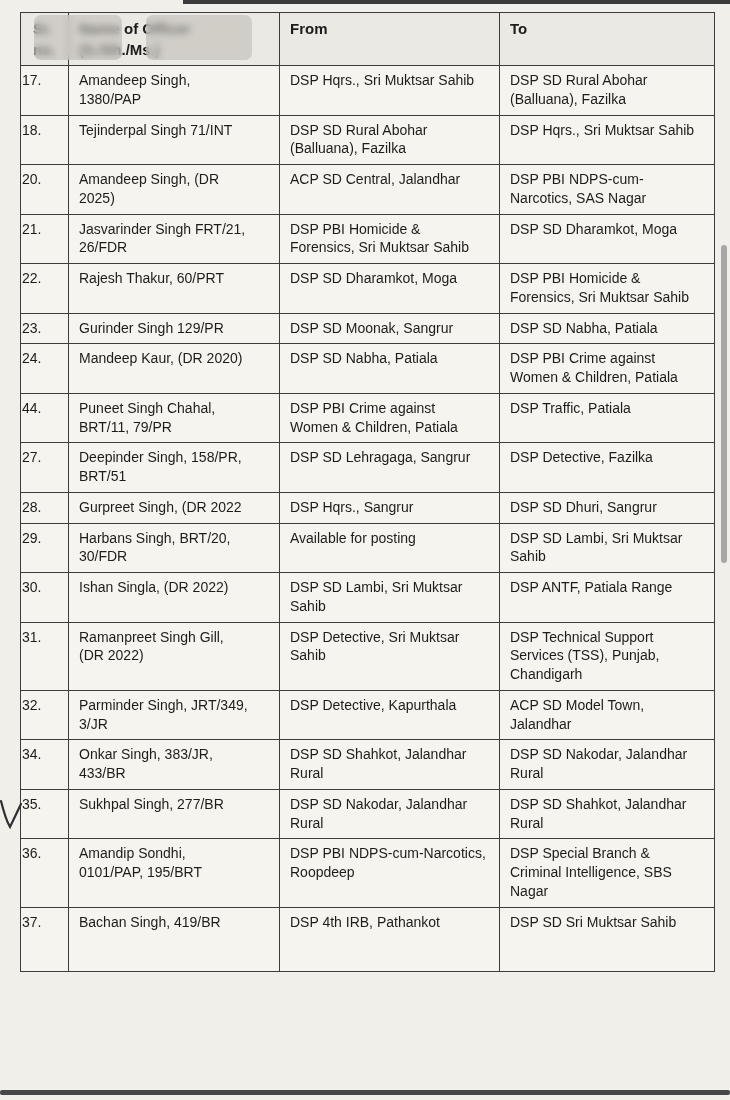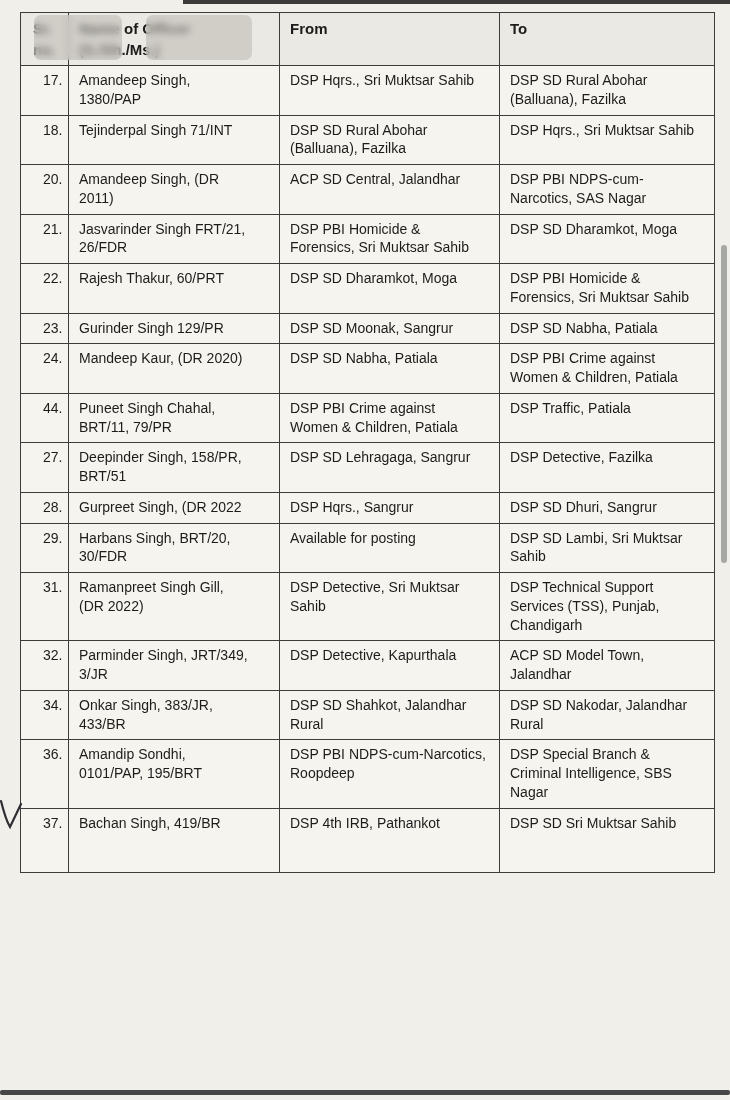--- a/index.html
+++ b/index.html
@@ -37,21 +37,21 @@
     padding:5px 4px 5px 10px;
     height:38px;
     background:#ebe9e3;
   }
   th.h-sr { padding-left:12px; }
   td {
     font-size:14px;
     line-height:1.34;
     padding:5px 4px 6px 10px;
   }
-  td.c-sr { padding-left:22px; }
+  td.c-sr { padding-left:1px; }
   tbody tr:last-child td { height:52px; }
 
   
   .redact {
     position:absolute;
     background:rgba(187,184,179,0.55);
     border-radius:7px;
     backdrop-filter:blur(3.5px);
     -webkit-backdrop-filter:blur(3.5px);
   }
@@ -119,21 +119,21 @@
       <td class="c-name">Tejinderpal Singh 71/INT</td>
       <td class="c-from">DSP SD Rural Abohar
 (Balluana), Fazilka</td>
       <td class="c-to">DSP Hqrs., Sri Muktsar Sahib</td>
     </tr>
 
 
     <tr>
       <td class="c-sr">20.</td>
       <td class="c-name">Amandeep Singh, (DR
-2011)</td>
+2025)</td>
       <td class="c-from">ACP SD Central, Jalandhar</td>
       <td class="c-to">DSP PBI NDPS-cum-
 Narcotics, SAS Nagar</td>
     </tr>
 
     <tr>
       <td class="c-sr">21.</td>
       <td class="c-name">Jasvarinder Singh FRT/21,
 26/FDR</td>
       <td class="c-from">DSP PBI Homicide &amp;
@@ -191,20 +191,27 @@
 
     <tr>
       <td class="c-sr">29.</td>
       <td class="c-name">Harbans Singh, BRT/20,
 30/FDR</td>
       <td class="c-from">Available for posting</td>
       <td class="c-to">DSP SD Lambi, Sri Muktsar
 Sahib</td>
     </tr>
 
+    <tr>
+      <td class="c-sr">30.</td>
+      <td class="c-name">Ishan Singla, (DR 2022)</td>
+      <td class="c-from">DSP SD Lambi, Sri Muktsar
+Sahib</td>
+      <td class="c-to">DSP ANTF, Patiala Range</td>
+    </tr>
 
     <tr>
       <td class="c-sr">31.</td>
       <td class="c-name">Ramanpreet Singh Gill,
 (DR 2022)</td>
       <td class="c-from">DSP Detective, Sri Muktsar
 Sahib</td>
       <td class="c-to">DSP Technical Support
 Services (TSS), Punjab,
 Chandigarh</td>
@@ -223,20 +230,28 @@
     <tr>
       <td class="c-sr">34.</td>
       <td class="c-name">Onkar Singh, 383/JR,
 433/BR</td>
       <td class="c-from">DSP SD Shahkot, Jalandhar
 Rural</td>
       <td class="c-to">DSP SD Nakodar, Jalandhar
 Rural</td>
     </tr>
 
+    <tr>
+      <td class="c-sr">35.</td>
+      <td class="c-name">Sukhpal Singh, 277/BR</td>
+      <td class="c-from">DSP SD Nakodar, Jalandhar
+Rural</td>
+      <td class="c-to">DSP SD Shahkot, Jalandhar
+Rural</td>
+    </tr>
 
     <tr>
       <td class="c-sr">36.</td>
       <td class="c-name">Amandip Sondhi,
 0101/PAP, 195/BRT</td>
       <td class="c-from">DSP PBI NDPS-cum-Narcotics,
 Roopdeep</td>
       <td class="c-to">DSP Special Branch &amp;
 Criminal Intelligence, SBS
 Nagar</td>

